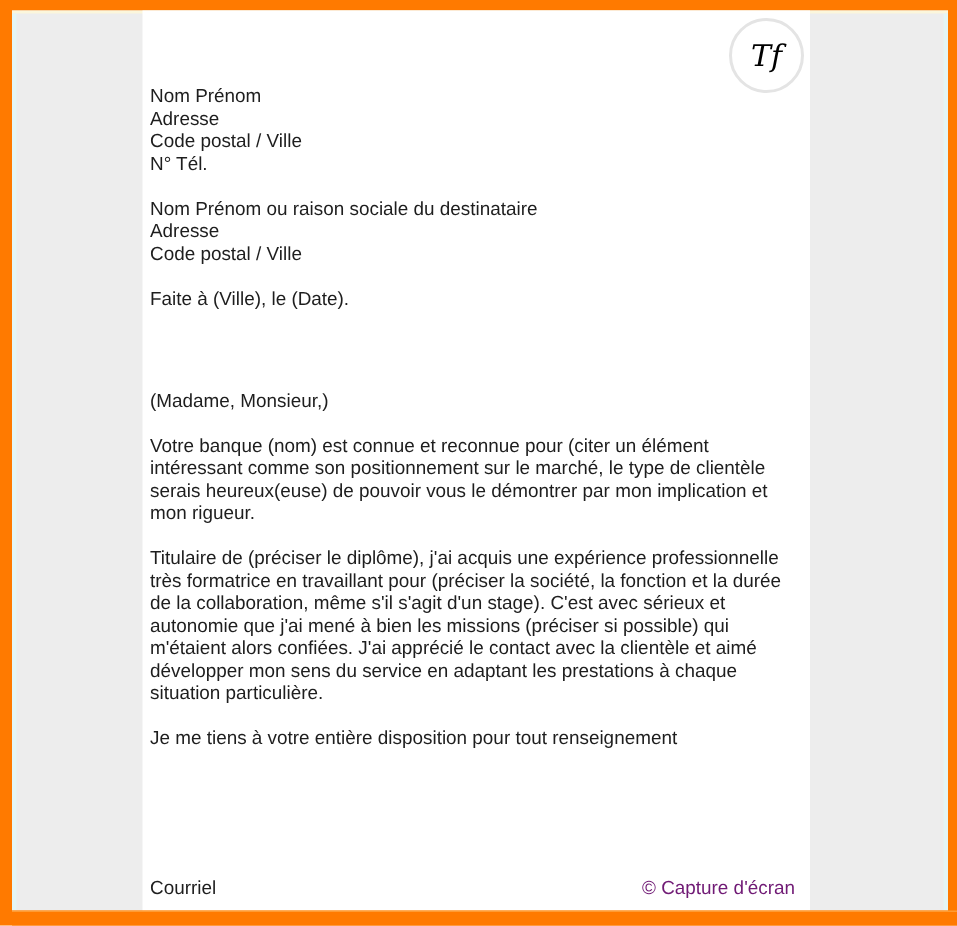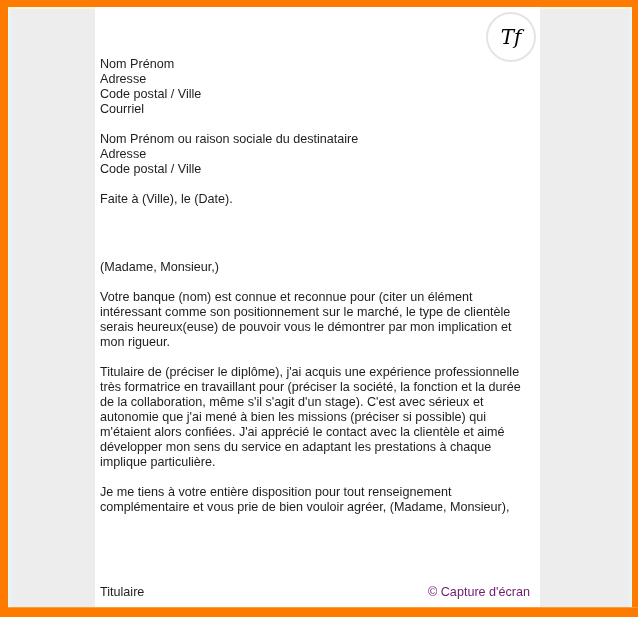--- a/index.html
+++ b/index.html
@@ -63,21 +63,21 @@
 <div class="frame"></div>
 <div class="page"></div>
 
 <div class="logo">Tf</div>
 
 <div class="text">
   <div>
     <span class="line">Nom Prénom</span>
     <span class="line">Adresse</span>
     <span class="line">Code postal / Ville</span>
-    <span class="line">Courriel</span>
+    <span class="line">N° Tél.</span>
   </div>
   <div class="gap"></div>
   <div>
     <span class="line">Nom Prénom ou raison sociale du destinataire</span>
     <span class="line">Adresse</span>
     <span class="line">Code postal / Ville</span>
   </div>
   <div class="gap"></div>
   <span class="line">Faite à (Ville), le (Date).</span>
   <div class="gap2"></div>
@@ -92,27 +92,26 @@
     <span class="line">mon rigueur.</span>
   </div>
   <div class="gap"></div>
   <div>
     <span class="line">Titulaire de (préciser le diplôme), j'ai acquis une expérience professionnelle</span>
     <span class="line">très formatrice en travaillant pour (préciser la société, la fonction et la durée</span>
     <span class="line">de la collaboration, même s'il s'agit d'un stage). C'est avec sérieux et</span>
     <span class="line">autonomie que j'ai mené à bien les missions (préciser si possible) qui</span>
     <span class="line">m'étaient alors confiées. J'ai apprécié le contact avec la clientèle et aimé</span>
     <span class="line">développer mon sens du service en adaptant les prestations à chaque</span>
-    <span class="line">implique particulière.</span>
+    <span class="line">situation particulière.</span>
   </div>
   <div class="gap"></div>
   <div>
     <span class="line">Je me tiens à votre entière disposition pour tout renseignement</span>
-    <span class="line">complémentaire et vous prie de bien vouloir agréer, (Madame, Monsieur),</span>
   </div>
 </div>
 
 <div class="bottom-row">
-  <span class="signature">Titulaire</span>
+  <span class="signature">Courriel</span>
   <span class="credit">© Capture d'écran</span>
 </div>
 
 <div class="bottom-line"></div>
 
 </body></html>

